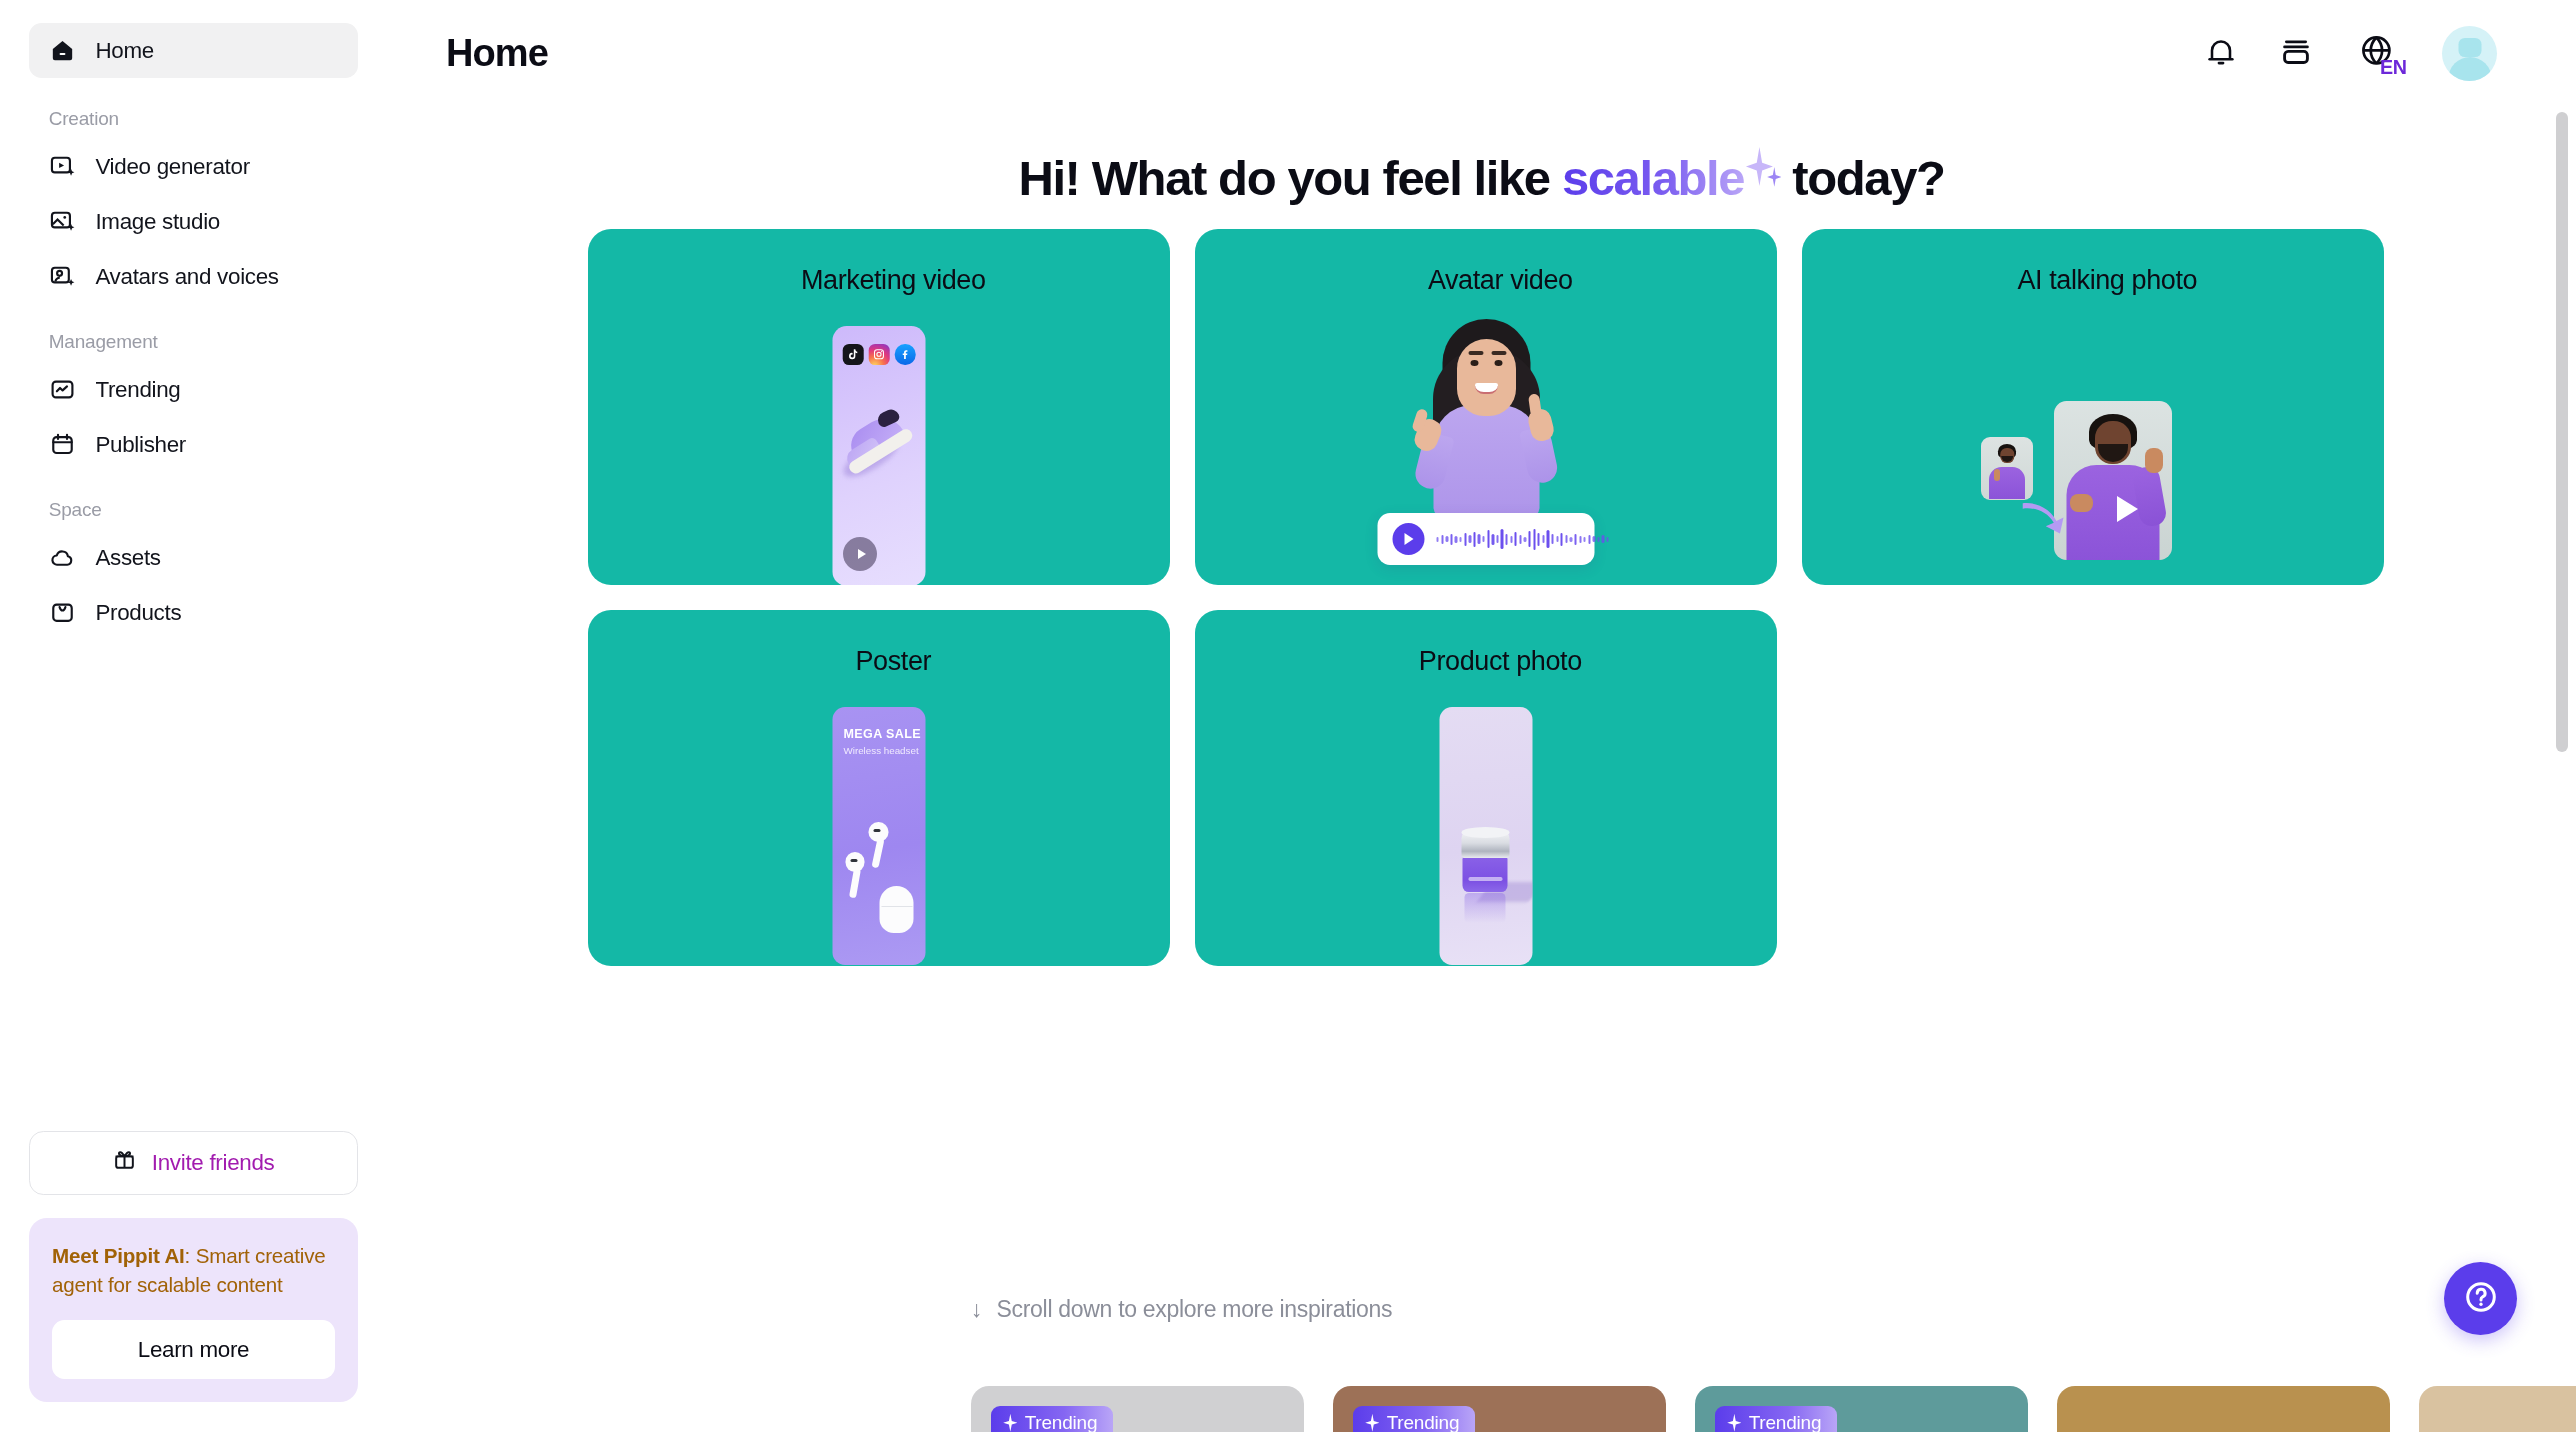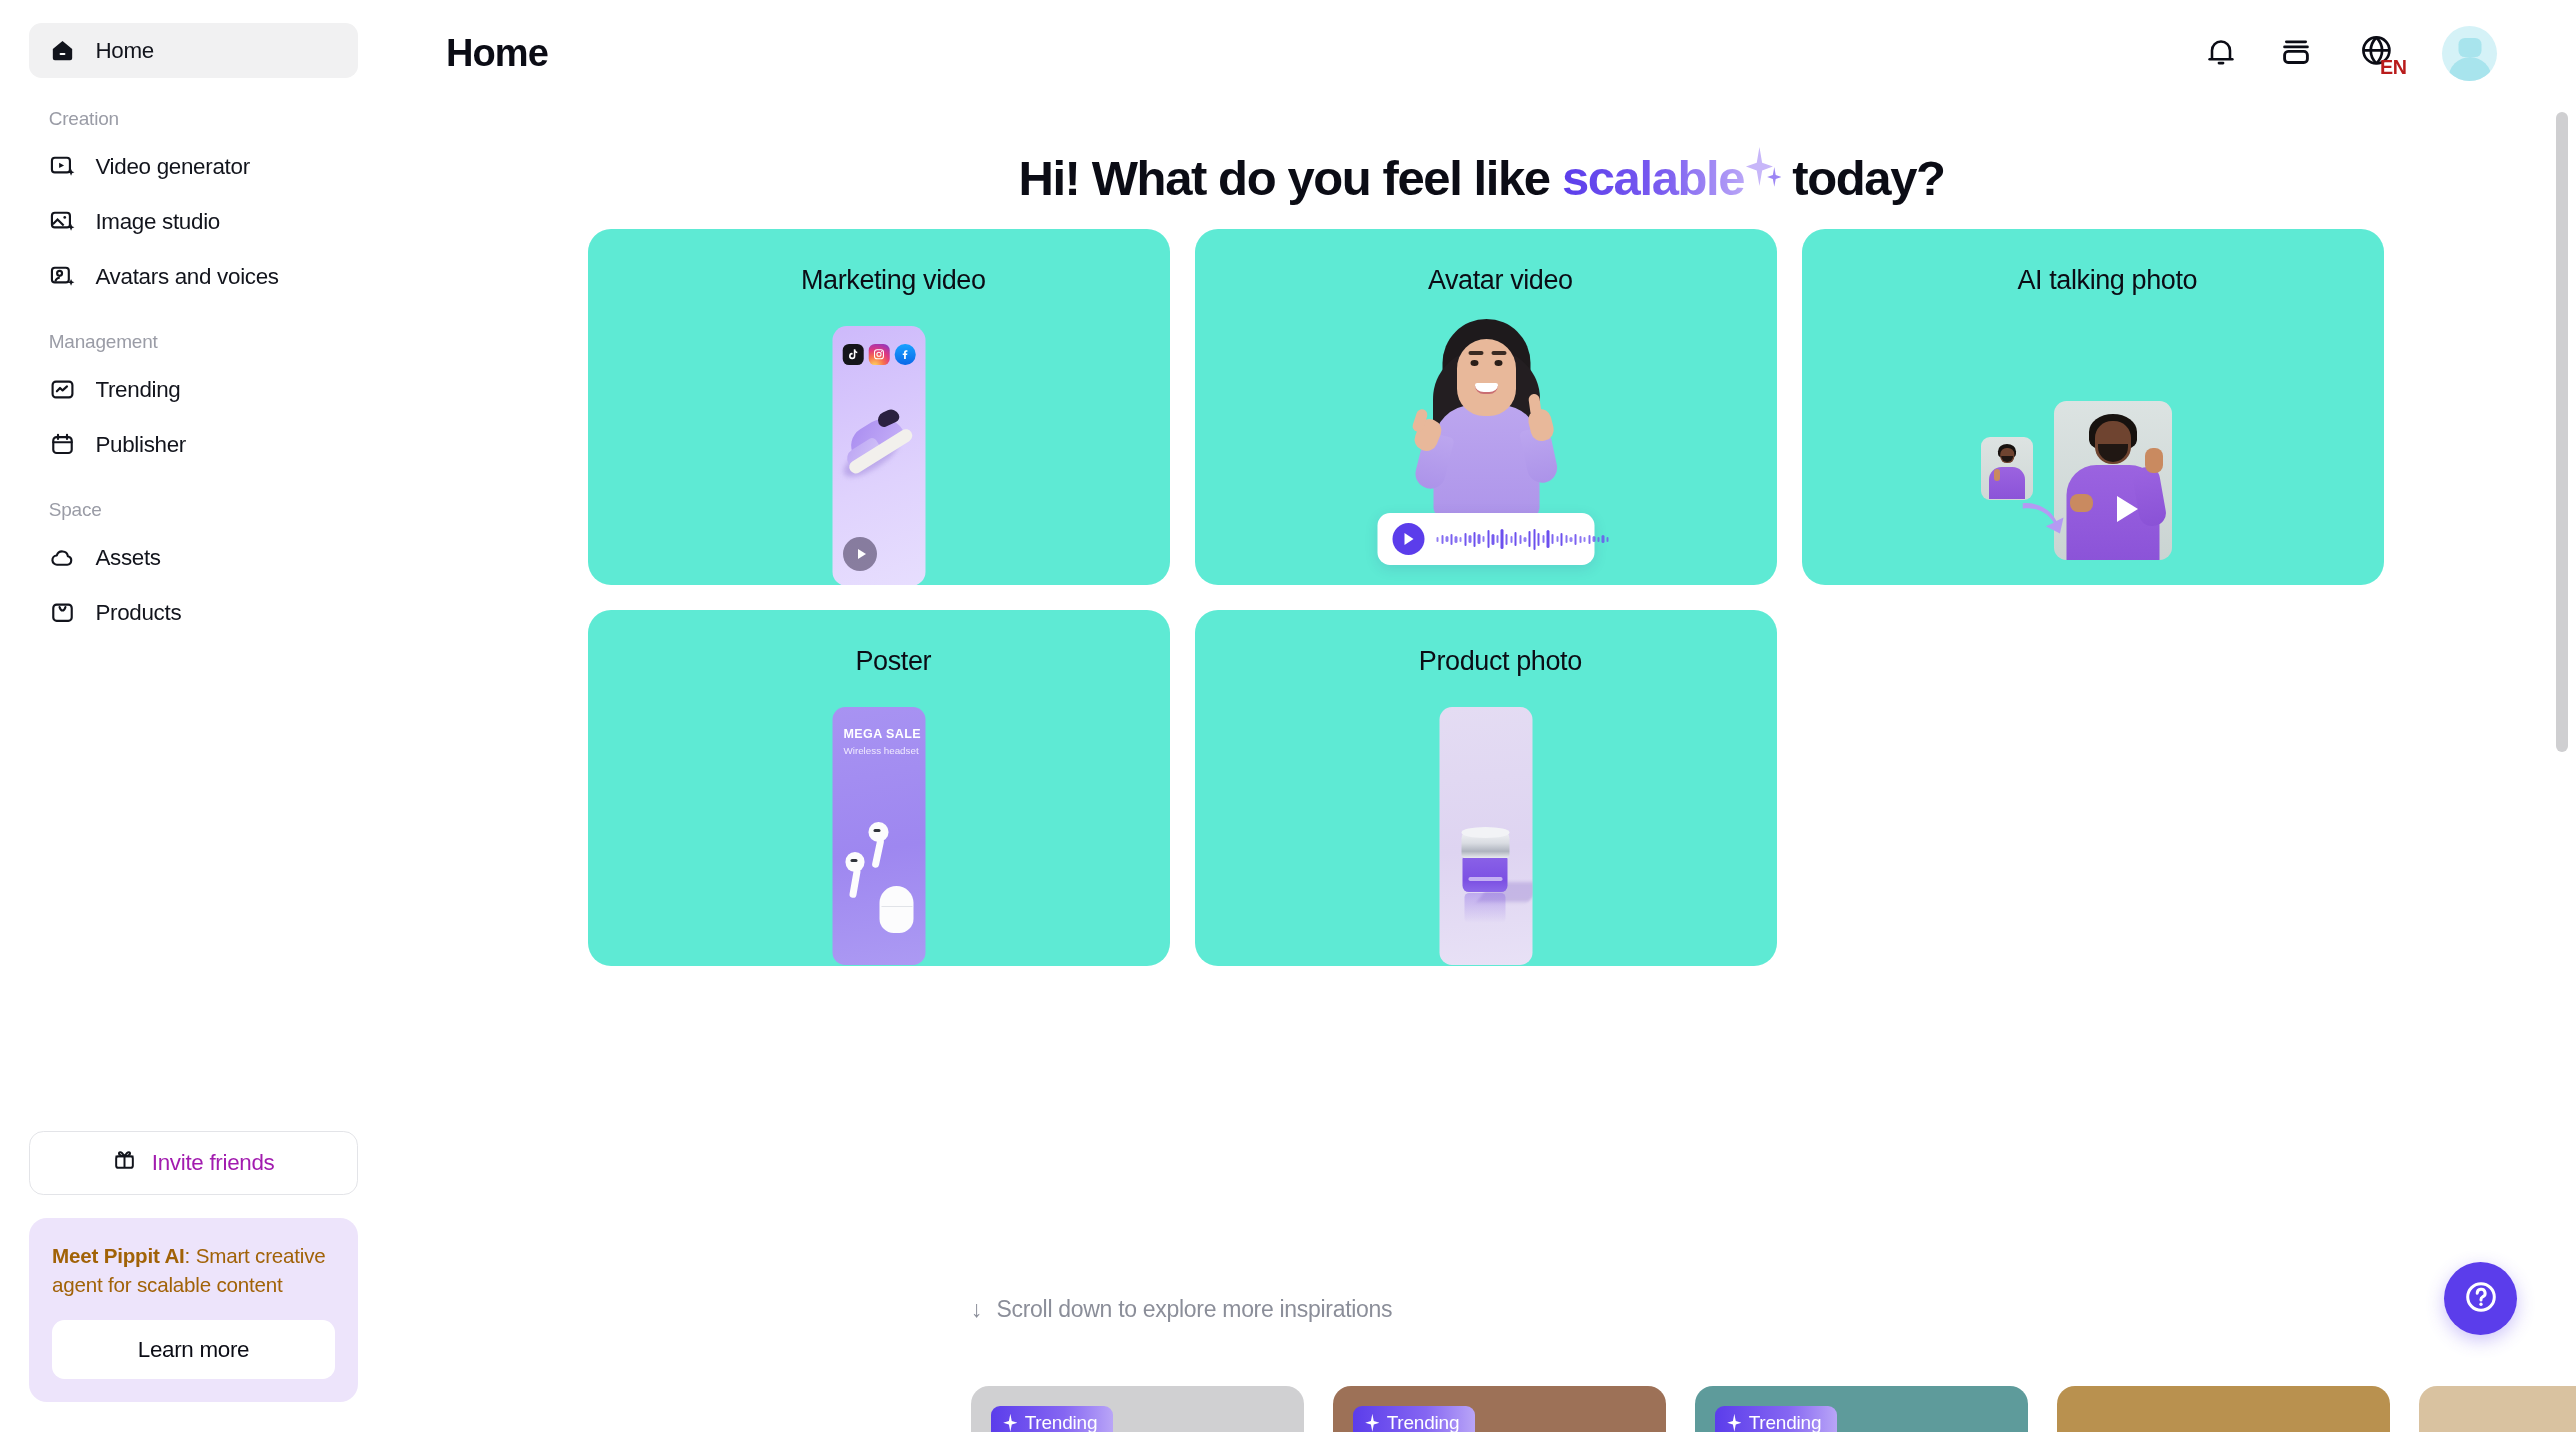--- a/index.html
+++ b/index.html
@@ -71,21 +71,21 @@
   .topbar {
     height: 107px; display: flex; align-items: center;
     padding: 0 79px 0 59px; justify-content: space-between;
   }
   .page-title { font-size: 38px; font-weight: 700; color: #0B0C15; letter-spacing: -0.9px; }
   .top-actions { display: flex; align-items: center; gap: 39px; }
   .icon-btn { cursor: pointer; display: flex; align-items: center; justify-content: center; }
   .lang-btn { position: relative; width: 50px; height: 47px; }
   .lang-label {
     position: absolute; right: -3.6px; bottom: -1.8px; font-size: 19.7px;
-    font-weight: 700; color: #b91c1c; letter-spacing: -0.4px;
+    font-weight: 700; color: #6d28d9; letter-spacing: -0.4px;
   }
   .avatar {
     width: 55px; height: 55px; border-radius: 50%;
     background: #D5F2F7; overflow: hidden; position: relative; cursor: pointer;
   }
   .avatar .head {
     position: absolute; left: 50%; top: 11.6px; transform: translateX(-50%);
     width: 23px; height: 19.7px; border-radius: 6.3px; background: #A8E4ED;
   }
   .avatar .body {
@@ -112,21 +112,21 @@
   .sp1 { width: 27px; height: 39px; left: 1.8px; top: -47px; background: #C7B6F9; }
   .sp2 { width: 14.3px; height: 19.7px; left: 23px; top: -27px; background: #9D86F4; }
 
   
   .grid {
     margin: 23px auto 0; width: 1790px;
     display: grid; grid-template-columns: repeat(3, 582px); gap: 25px 25px;
     justify-content: start; padding-left: 1.8px;
   }
   .card {
-    background: #5eead4; border-radius: 23px; height: 356px;
+    background: #14b8a6; border-radius: 23px; height: 356px;
     position: relative; cursor: pointer; overflow: hidden; padding-left: 28px;
   }
   .card-title {
     text-align: center; padding-top: 36px;
     font-size: 27px; color: #0B0C15; letter-spacing: -0.4px;
   }
   .phone {
     position: absolute; left: 50%; transform: translateX(-50%);
     width: 93px; height: 260px; border-radius: 14.3px;
   }

